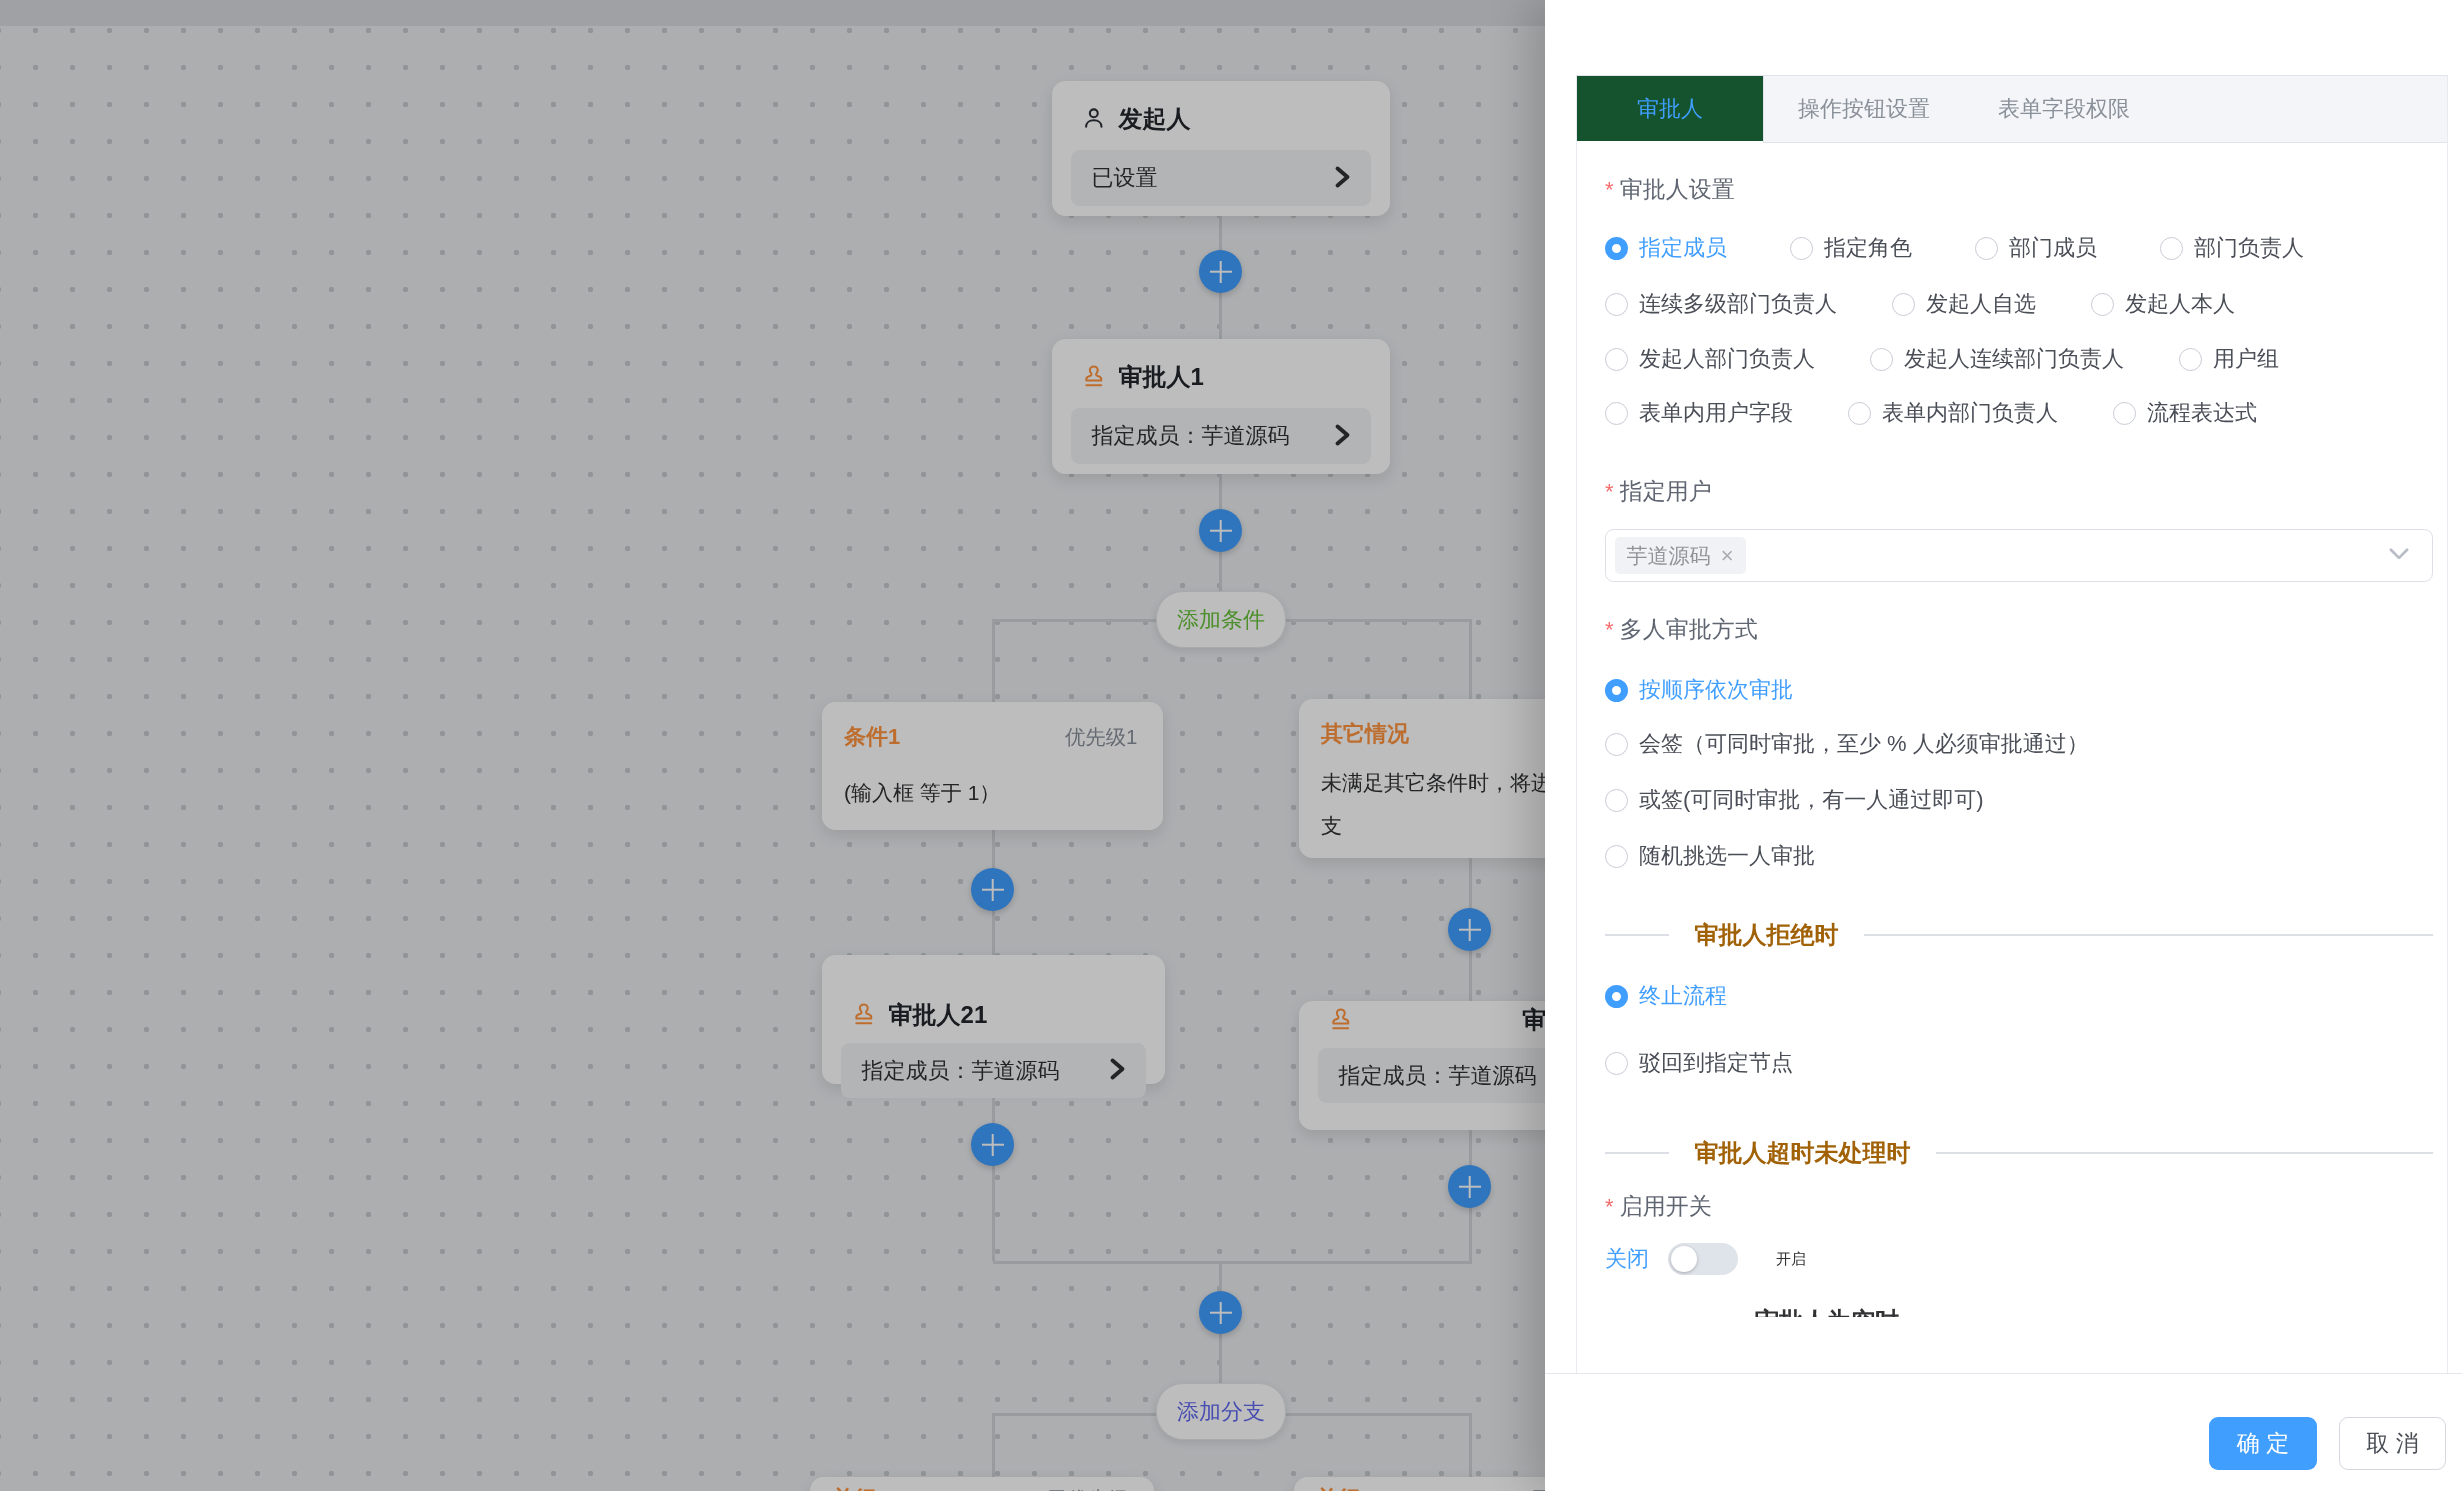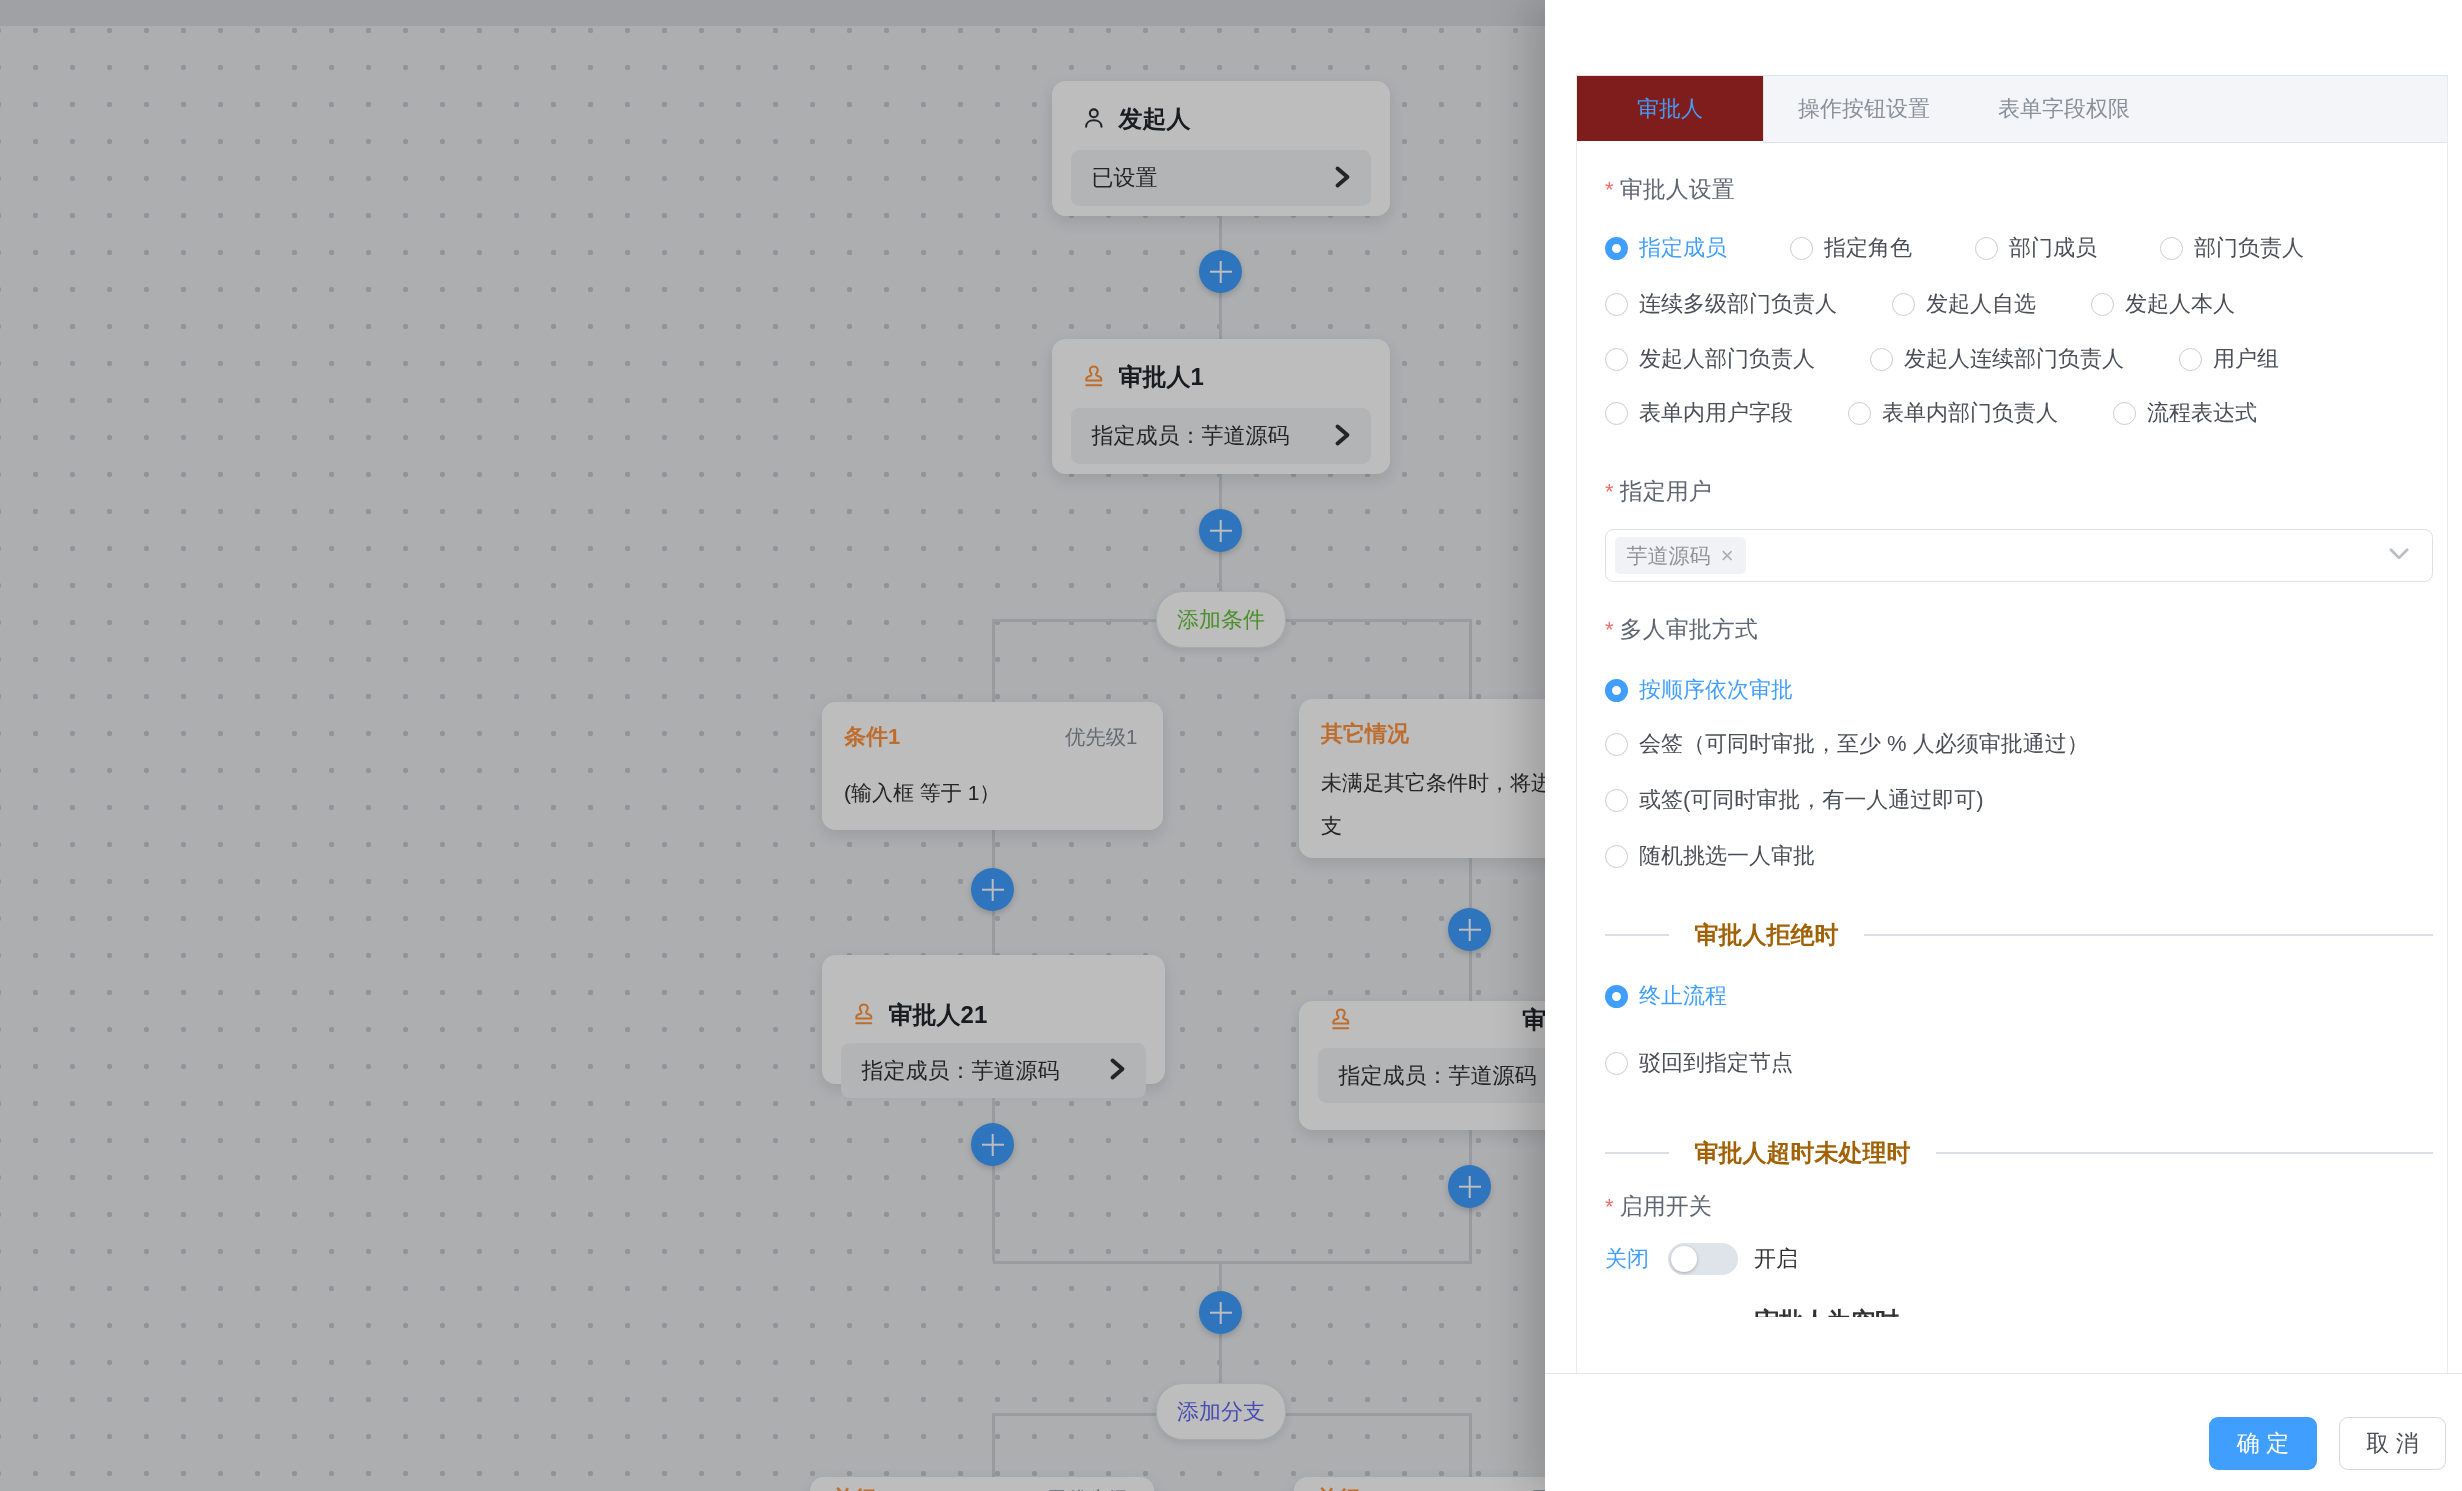--- a/index.html
+++ b/index.html
@@ -46,21 +46,21 @@
   .radio .dot{width:23px;height:23px;border-radius:50%;border:1.7px solid #c8ccd4;background:#fff;box-sizing:border-box;flex:0 0 auto;}
   .radio.sel .dot{border:7.2px solid #409eff;}
   .radio .lbl{font-size:22px;color:#4a4e57;white-space:nowrap;}
   .radio.sel .lbl{color:#409eff;}
   .atype-row .radio{margin-right:48px;}
 
   .tabbar{position:absolute;left:31px;top:75px;width:872px;height:68px;background:#f3f5f8;
     border:0.9px solid #e0e3ea;box-sizing:border-box;display:flex;}
   .tab{position:relative;display:flex;align-items:center;justify-content:center;font-size:22px;color:#8a9099;
     padding:0 34px;white-space:nowrap;}
-  .tab.active{background:#7f1d1d;color:#409eff;border-right:0.9px solid #e0e3ea;}
+  .tab.active{background:#14532d;color:#409eff;border-right:0.9px solid #e0e3ea;}
   .tab.active::after{content:"";position:absolute;left:0;right:0;bottom:-0.9px;height:1.7px;background:#fff;}
   .panel-frame{position:absolute;left:31px;top:75px;width:872px;height:1298px;box-sizing:border-box;
     border-left:0.9px solid #e8eaf0;border-right:0.9px solid #e8eaf0;pointer-events:none;}
 
   .frow{position:absolute;left:60px;display:flex;align-items:center;}
   .flabel{font-size:23px;color:#5f6672;}
   .req::before{content:"* ";color:#f56c6c;font-size:22px;}
   .rgroup{gap:63px;}
   .rgroup2{gap:55px;}
 
@@ -71,21 +71,21 @@
   .tag .x{font-size:22px;color:#a8abb2;line-height:1;}
 
   .divider-row{position:absolute;left:60px;width:828px;display:flex;align-items:center;}
   .divider-row .seg{height:1.7px;background:#dcdfe6;}
   .divider-row .seg.l{width:64px;margin-right:25.6px;}
   .divider-row .seg.r{flex:1;margin-left:25.6px;}
   .divider-row .dtitle{font-size:24px;font-weight:700;color:#a16207;white-space:nowrap;}
 
   .switch-row{position:absolute;left:60px;top:1237px;display:flex;align-items:center;height:44px;}
   .sw-off{font-size:22px;color:#409eff;margin-right:19px;}
-  .sw-on{font-size:22px;color:#303133;margin-left:16px;}
+  .sw-on{font-size:15px;color:#303133;margin-left:38px;}
   .switch{position:relative;width:70px;height:32px;border-radius:16px;background:#dfe3ea;}
   .switch .knob{position:absolute;left:3.4px;top:3.4px;width:25.6px;height:25.6px;border-radius:50%;background:#fff;
     box-shadow:0 0.9px 3.4px rgba(0,0,0,0.25);}
 
   .partial{position:absolute;left:210px;top:1305px;height:12px;overflow:hidden;}
   .partial .ptext{font-size:24px;font-weight:700;color:#303133;white-space:nowrap;}
 
   .footer-line{position:absolute;left:0;top:1373px;width:918px;height:0.9px;background:#e4e7ed;}
   .btn{position:absolute;top:1417px;height:53px;border-radius:9px;display:flex;align-items:center;justify-content:center;
     font-size:23px;box-sizing:border-box;cursor:pointer;}

